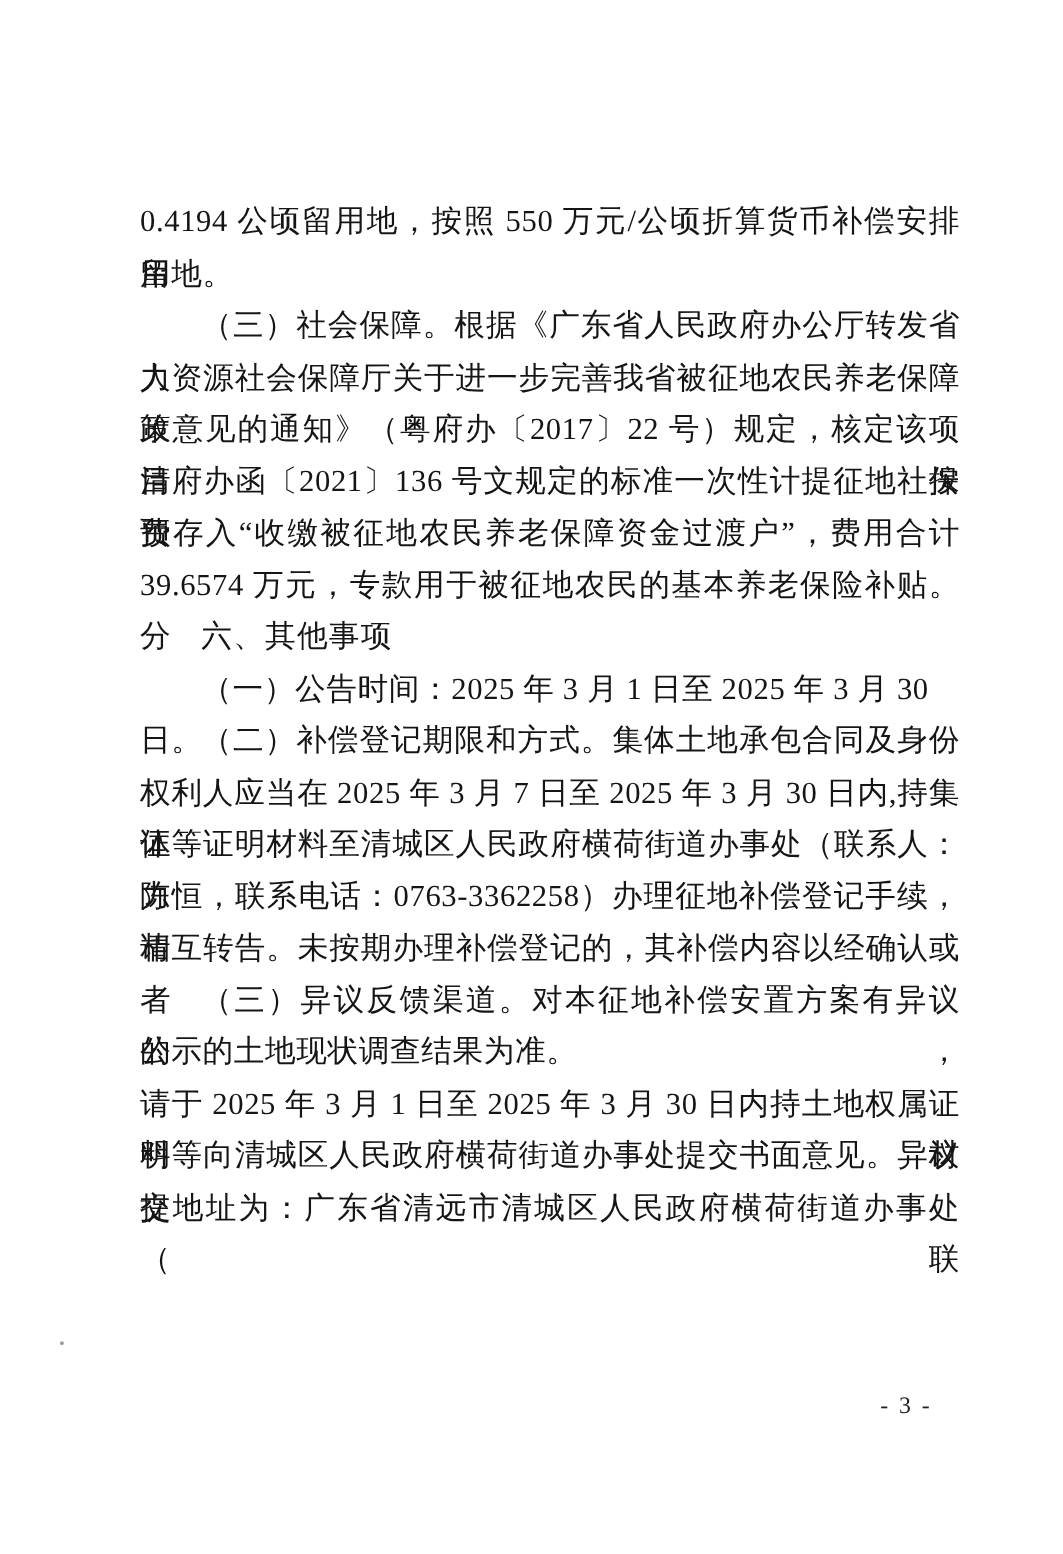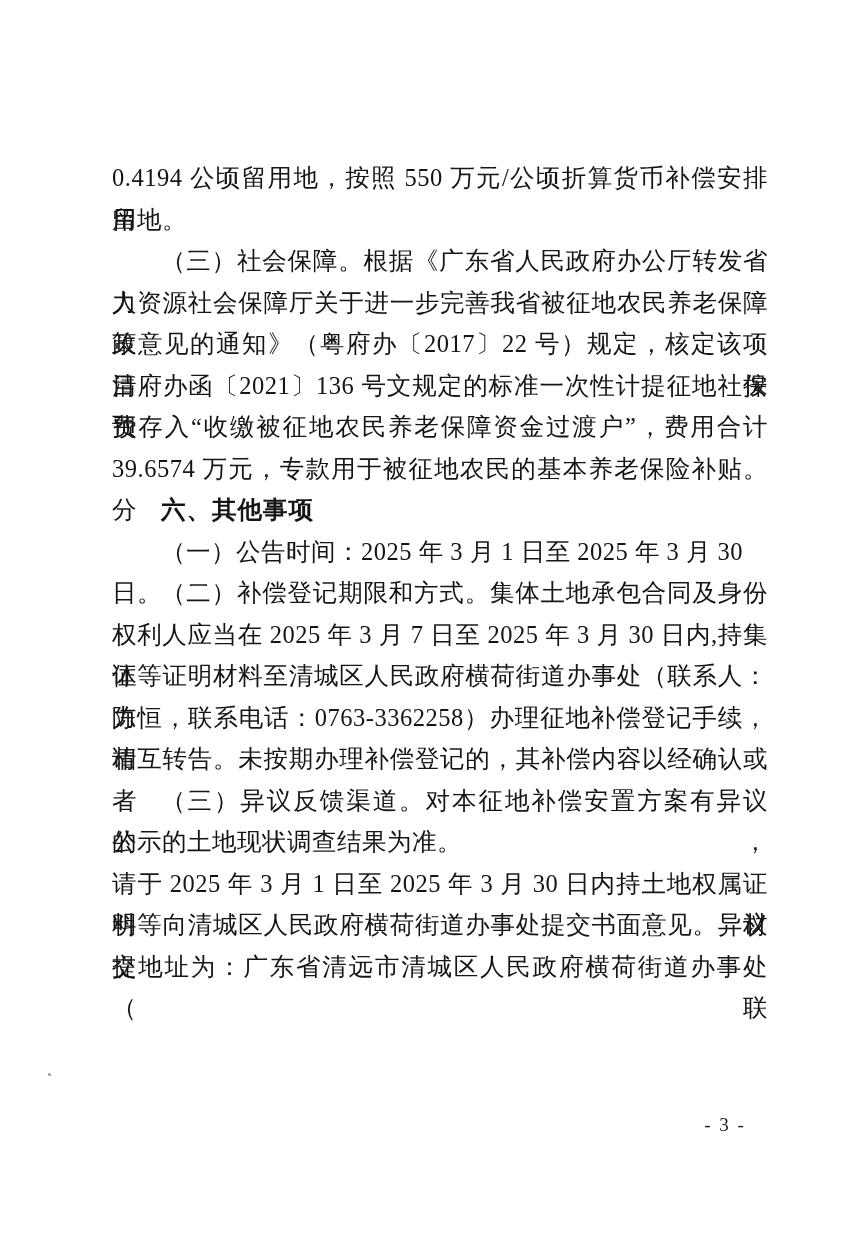--- a/index.html
+++ b/index.html
@@ -32,21 +32,21 @@
   }
   .line.justify {
     text-align: justify;
     text-align-last: justify;
   }
   .line.indent {
     text-indent: 2em;
   }
   .line.hei {
     font-family: "Liberation Sans", "DejaVu Sans", sans-serif;
-    font-weight: bold;
+    font-weight: normal;
     letter-spacing: 1px;
   }
   .page-number {
     position: absolute;
     top: 1112px;
     left: 690px;
     width: 70px;
     font-size: 19px;
     line-height: 26px;
     letter-spacing: 2px;

